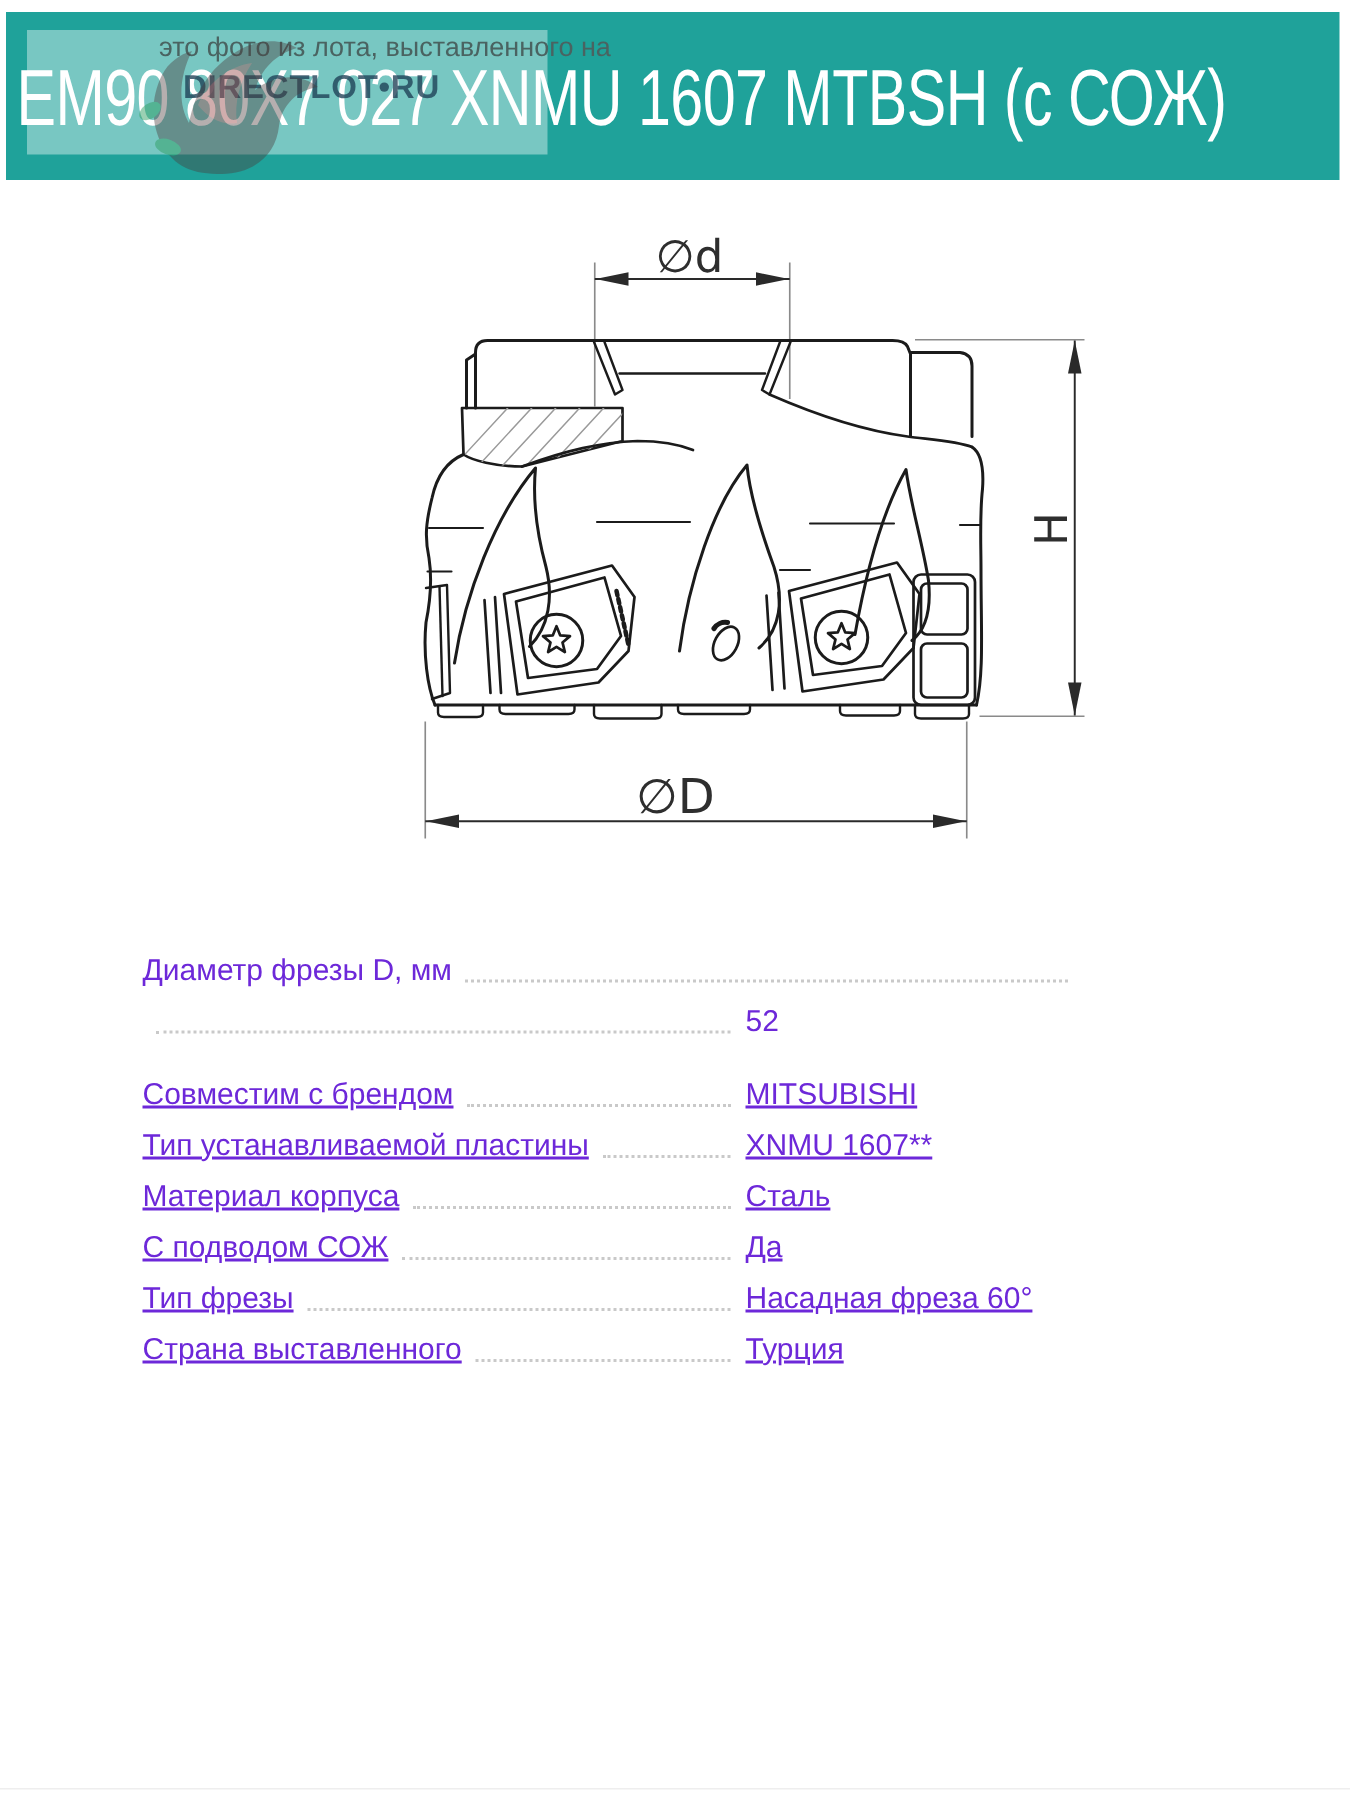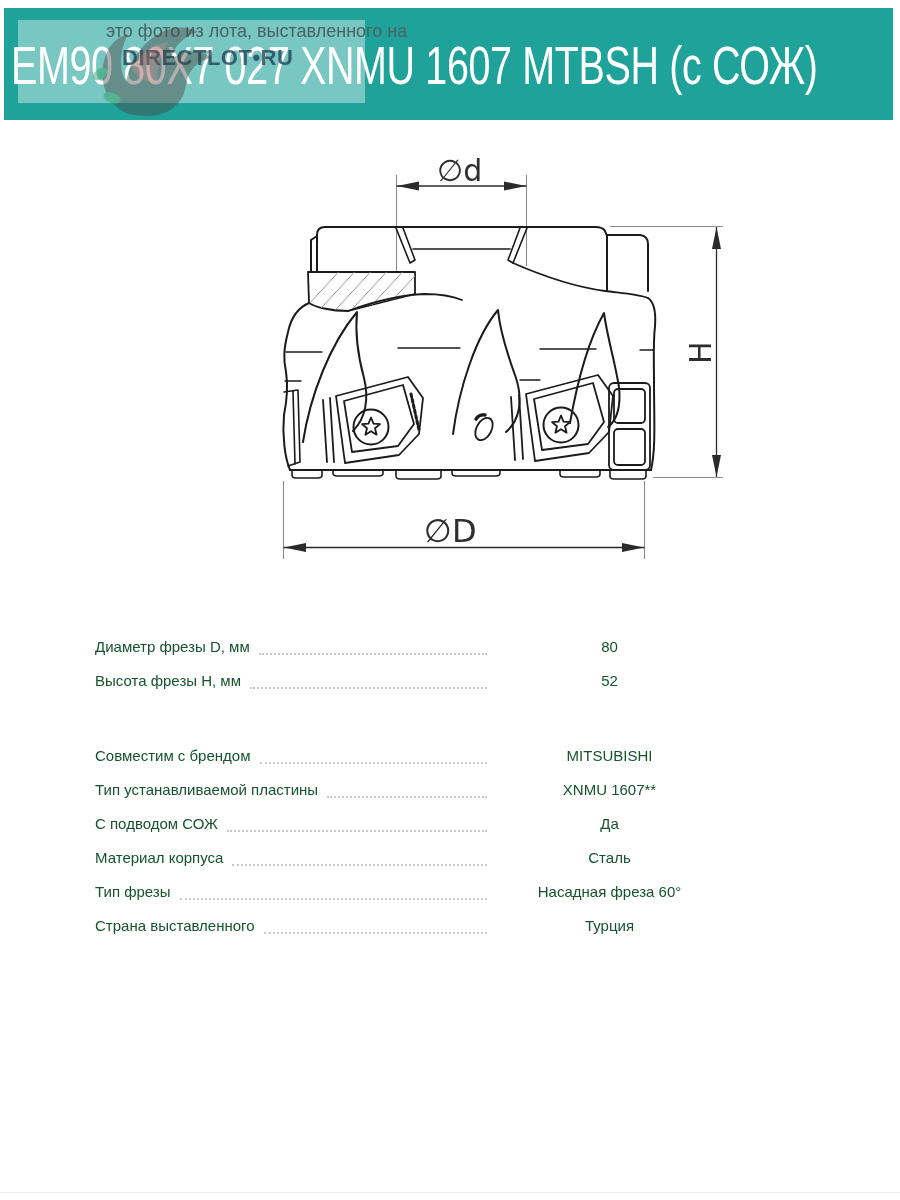--- a/index.html
+++ b/index.html
@@ -20,22 +20,22 @@
   .wm-brand{position:absolute;left:118px;top:34px;font-size:22px;line-height:32px;
             font-weight:700;letter-spacing:0.5px;color:rgba(29,63,85,0.78);
             z-index:3;white-space:nowrap;}
   .wm-logo{position:absolute;left:74px;top:8px;z-index:4;opacity:0.48;}
 
   
   .drawing{position:absolute;left:0;top:140px;}
 
   
   .specs{position:absolute;left:95px;top:630px;width:627px;
-         font-size:15px;color:#14532d;text-align:center;}
-  .spec-group2{margin-top:41px;}
+         font-size:20px;color:#6d28d9;}
+  .spec-group2{margin-top:15px;text-decoration:underline;}
   .spec-row{display:flex;height:34px;}
   .spec-label{white-space:nowrap;line-height:34px;}
   .spec-leader{flex:1;height:0;align-self:flex-end;margin:0 10px 9px 9px;
                border-bottom:2px dotted #c9c9c9;min-width:18px;}
   .spec-value{width:225px;flex:none;white-space:nowrap;line-height:34px;}
 
   .bottom-line{position:absolute;left:0;top:1192px;width:900px;height:1px;
                background:#eeeeee;}
 </style>
 </head>
@@ -184,49 +184,47 @@
       <path d="M476,419 a9,9 0 0 1 9,-4" stroke-width="3.4"></path>
     </g>
   </g>
 </svg>
 
 <div class="specs">
   <div class="spec-group1">
     <div class="spec-row">
       <span class="spec-label">Диаметр фрезы D, мм</span>
       <span class="spec-leader"></span>
-      <span class="spec-value">80</span>
-    </div>
-    <div class="spec-row">
-      <span class="spec-label">Высота фрезы H, мм</span>
+    </div>
+    <div class="spec-row">
       <span class="spec-leader"></span>
       <span class="spec-value">52</span>
     </div>
   </div>
 
   <div class="spec-group2">
     <div class="spec-row">
       <span class="spec-label">Совместим с брендом</span>
       <span class="spec-leader"></span>
       <span class="spec-value">MITSUBISHI</span>
     </div>
     <div class="spec-row">
       <span class="spec-label">Тип устанавливаемой пластины</span>
       <span class="spec-leader"></span>
       <span class="spec-value">XNMU 1607**</span>
     </div>
     <div class="spec-row">
+      <span class="spec-label">Материал корпуса</span>
+      <span class="spec-leader"></span>
+      <span class="spec-value">Сталь</span>
+    </div>
+    <div class="spec-row">
       <span class="spec-label">С подводом СОЖ</span>
       <span class="spec-leader"></span>
       <span class="spec-value">Да</span>
-    </div>
-    <div class="spec-row">
-      <span class="spec-label">Материал корпуса</span>
-      <span class="spec-leader"></span>
-      <span class="spec-value">Сталь</span>
     </div>
     <div class="spec-row">
       <span class="spec-label">Тип фрезы</span>
       <span class="spec-leader"></span>
       <span class="spec-value">Насадная фреза 60°</span>
     </div>
     <div class="spec-row">
       <span class="spec-label">Страна выставленного</span>
       <span class="spec-leader"></span>
       <span class="spec-value">Турция</span>

